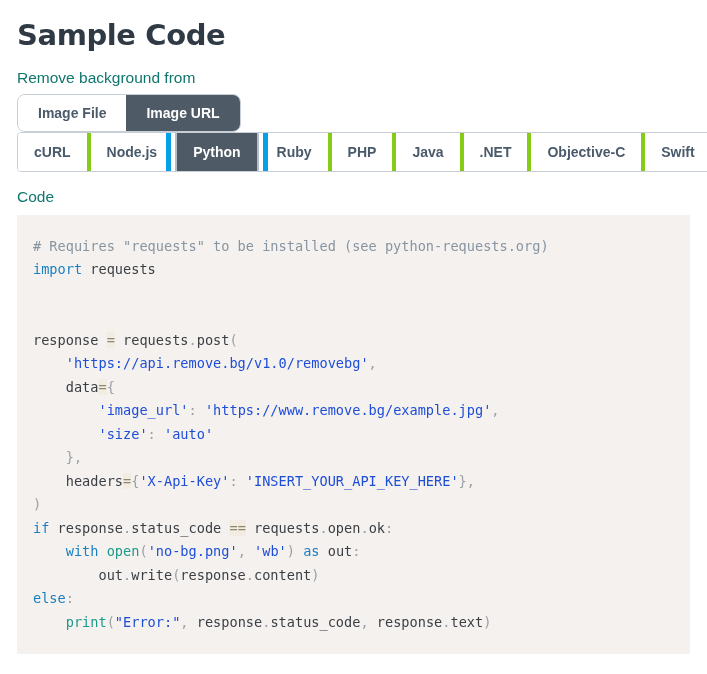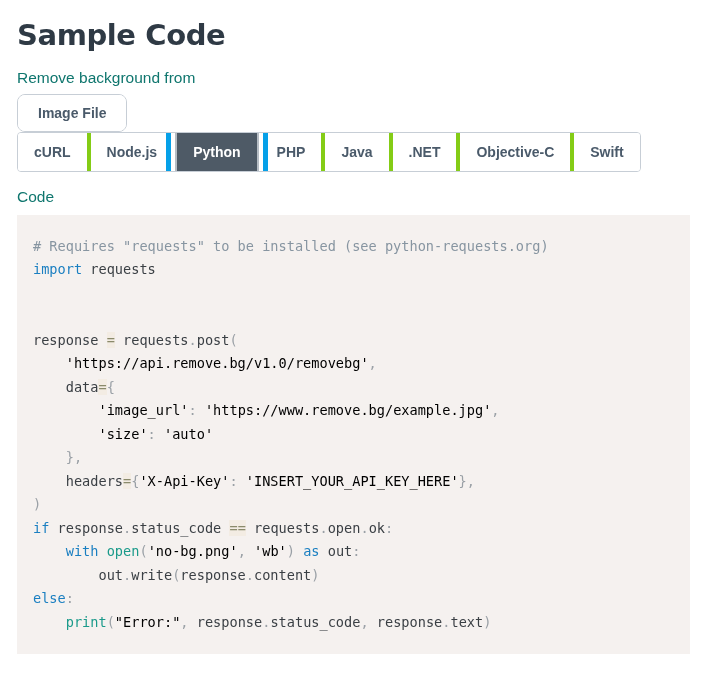--- a/index.html
+++ b/index.html
@@ -131,44 +131,46 @@
     line-height: 23.5px;
     white-space: pre;
     color: #3a3f44;
     tab-size: 4;
   }
 
   
   .tok-comment  { color: #8795a1; }
   .tok-keyword  { color: #1a7fc1; }
   .tok-builtin  { color: #1a9a8a; }
-  .tok-string   { color: #000000; }
+  .tok-string   { color: #1d4ed8; }
   .tok-op       { color: #8a8a6b; background: #f3ece3; }
   .tok-punc     { color: #9aa0a6; }
   .tok-plain    { color: #3a3f44; }
 </style>
 </head>
 <body>
 
 <div class="page">
 
   <h1 class="page-title">Sample Code</h1>
 
   <div class="field-label">Remove background from</div>
 
   <div class="btn-group">
     <div class="seg">Image File</div>
+    <div class="seg active">Image URL</div>
   </div>
 
 
   <div class="tabs-wrap">
     <div class="tabs">
       <div class="tab">cURL</div>
       <div class="tab">Node.js</div>
       <div class="tab active focused">Python</div>
+      <div class="tab">Ruby</div>
       <div class="tab">PHP</div>
       <div class="tab">Java</div>
       <div class="tab">.NET</div>
       <div class="tab">Objective-C</div>
       <div class="tab">Swift</div>
     </div>
   </div>
 
   <div class="field-label">Code</div>
 

